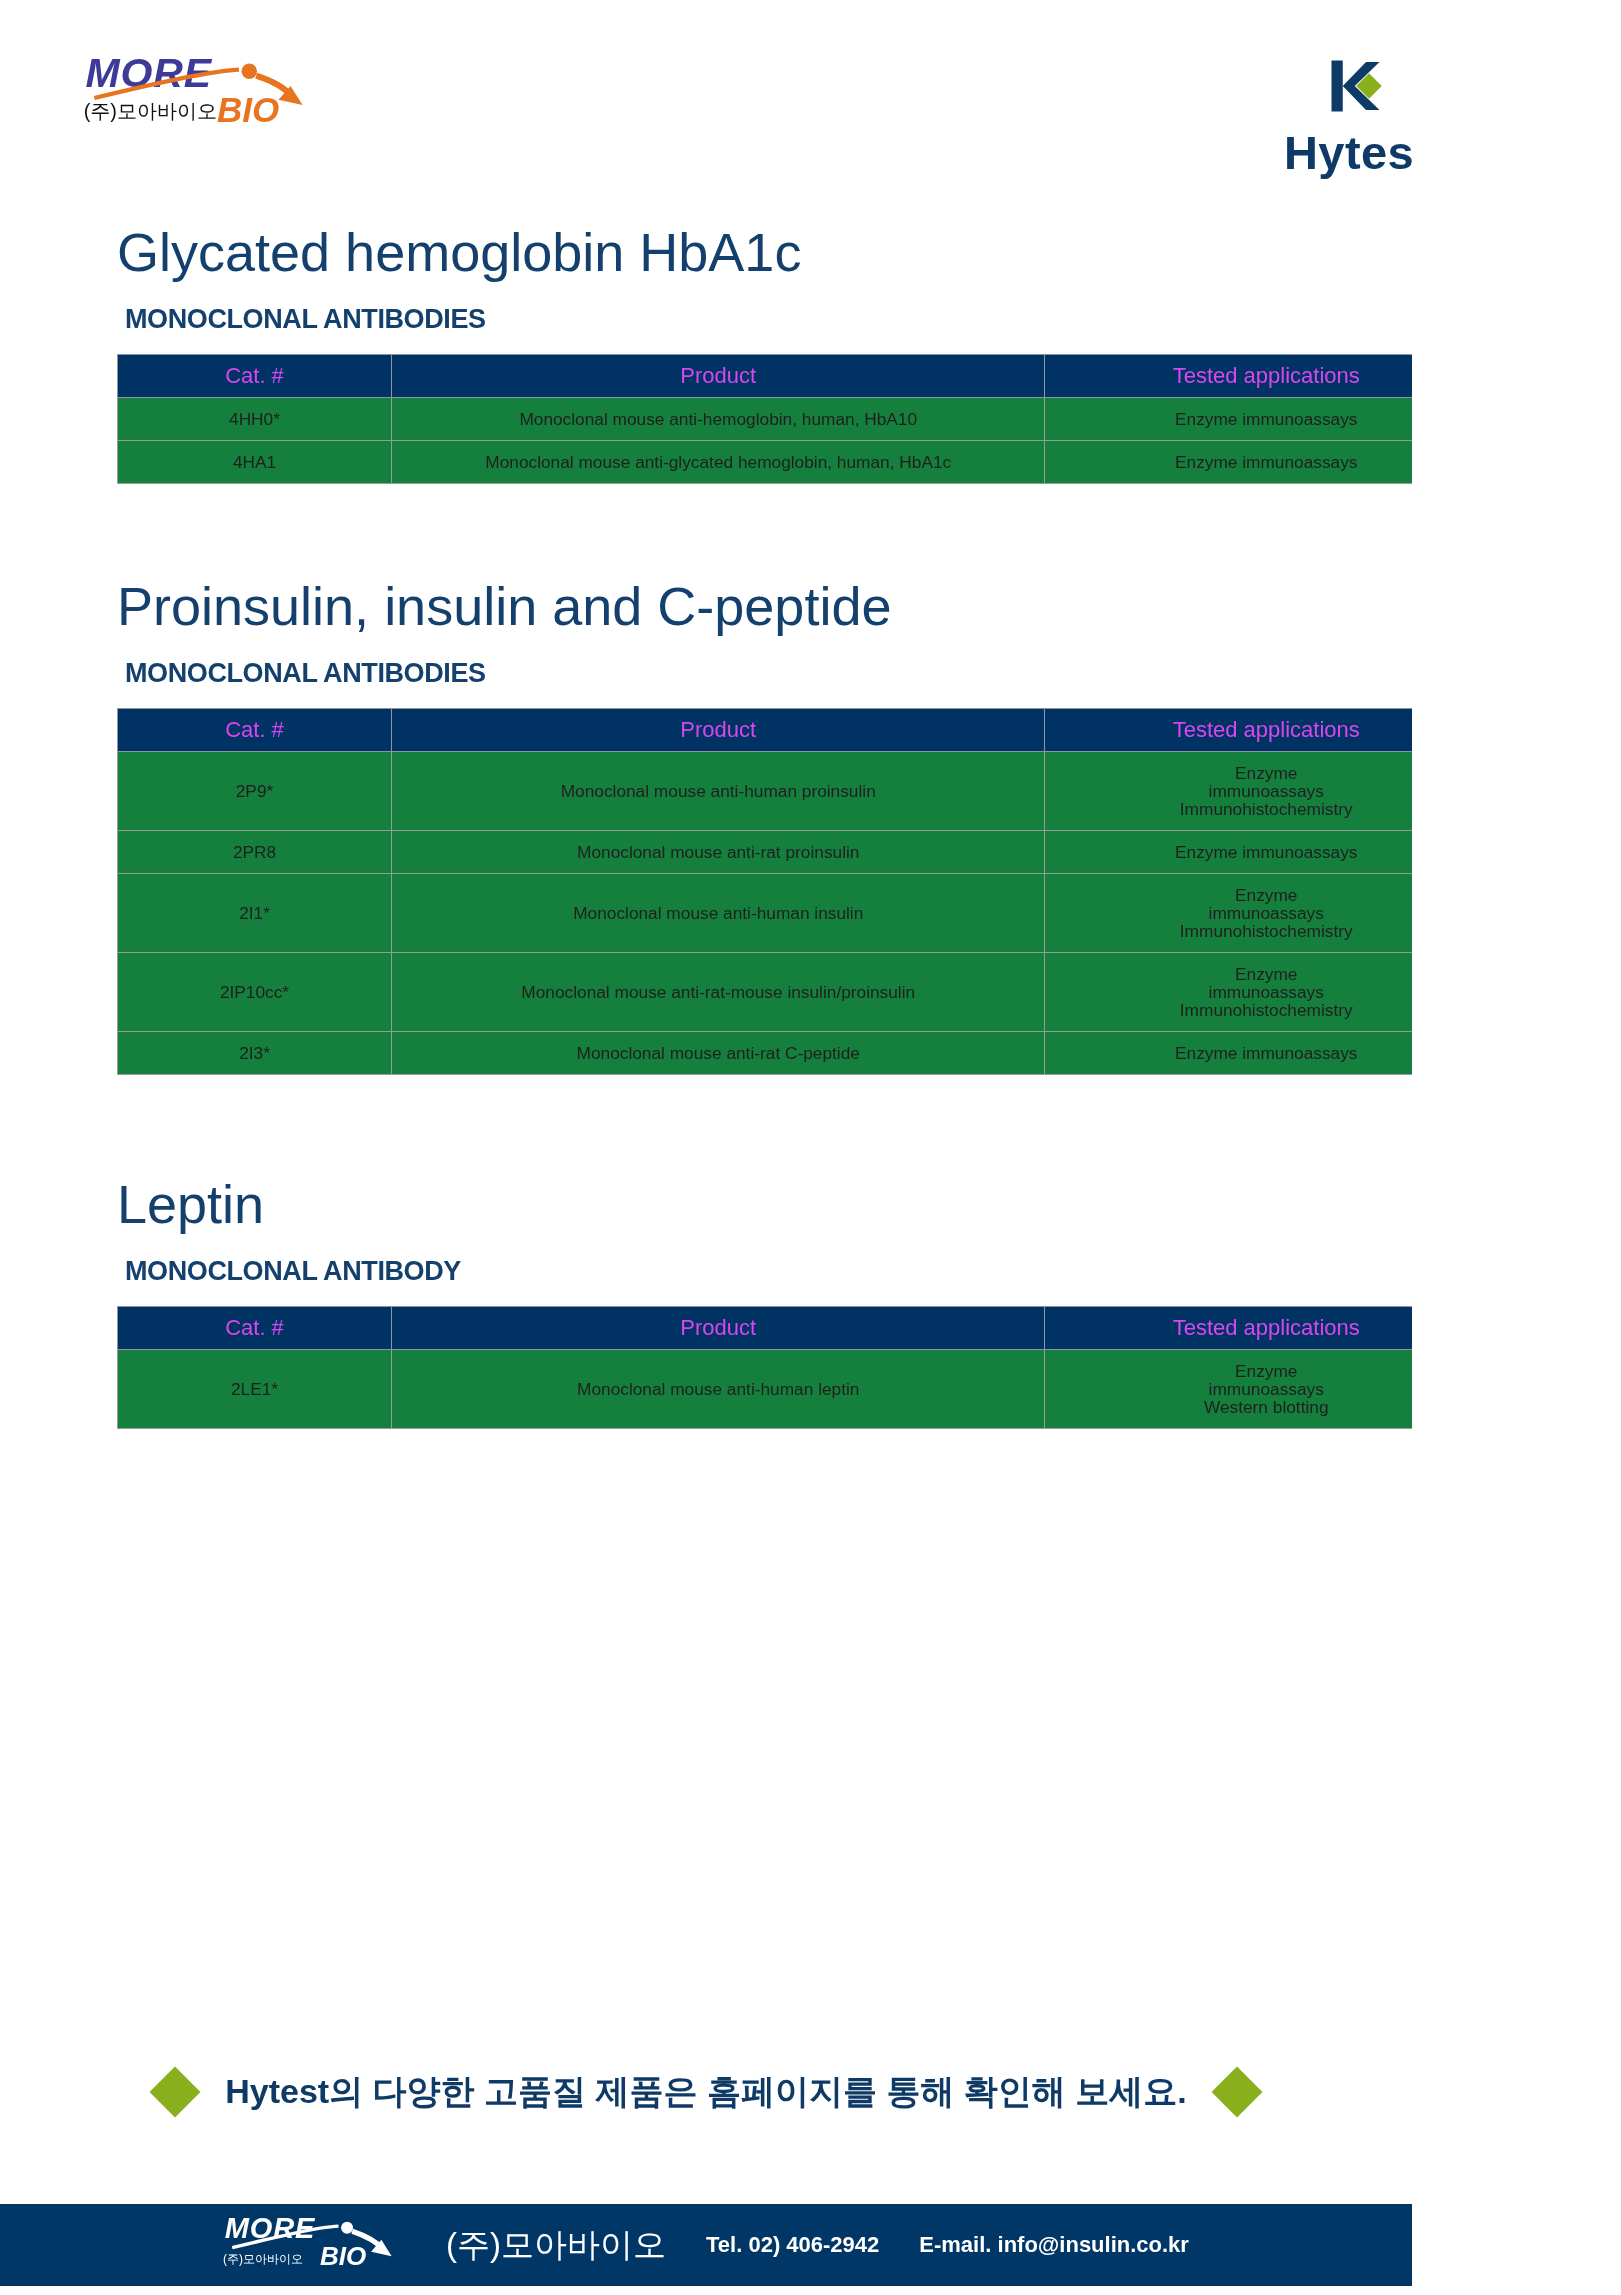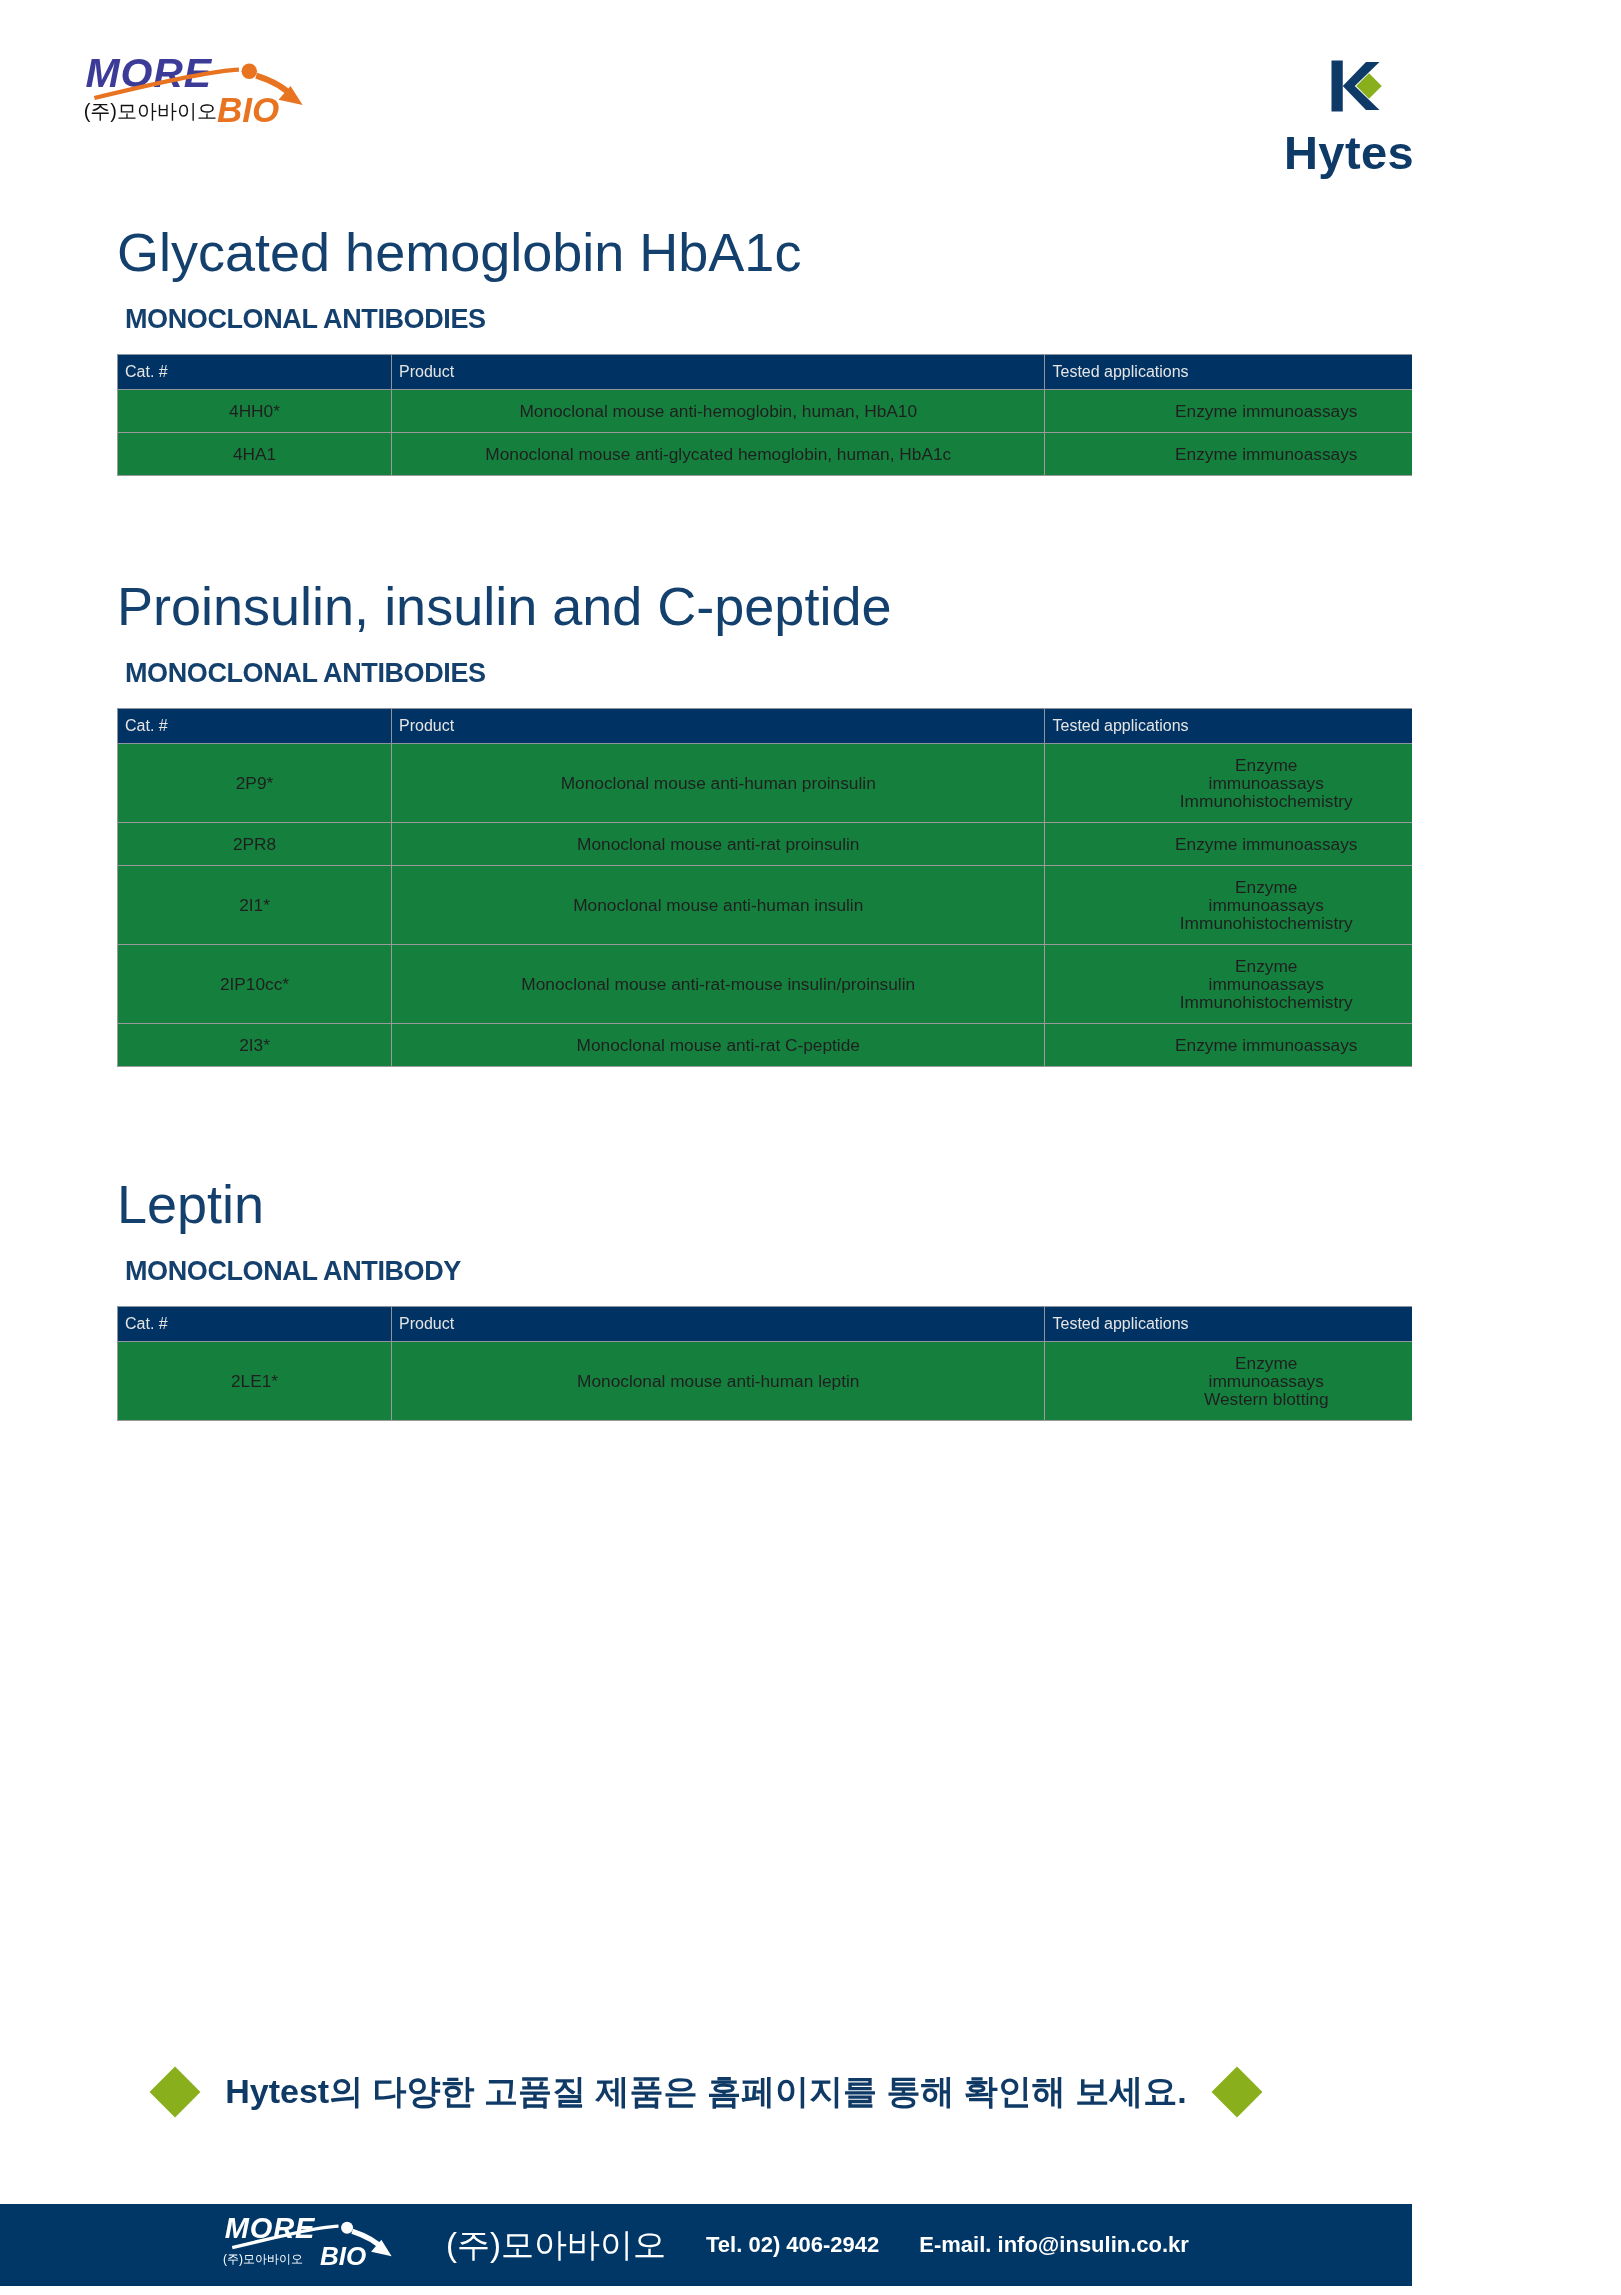--- a/index.html
+++ b/index.html
@@ -29,22 +29,22 @@
                color:#14406e; letter-spacing:0px; }
   .sec-subtitle { margin:19px 0 0 8px; font-size:27px; line-height:31px; font-weight:700;
                   color:#14406e; letter-spacing:-0.4px; }
 
   table.products { border-collapse:collapse; width:1371px; margin-top:19px;
                    table-layout:fixed; background:#f6f6f6; }
   .col-cat  { width:20%; }
   .col-prod { width:47.7%; }
   .col-apps { width:32.3%; }
   table.products th {
-    background:#003363; color:#e5e5e5; font-weight:400; font-size:16px;
-    padding:7.8px 7px; border:1.7px solid #8f959e; text-align:left;
+    background:#003363; color:#d946ef; font-weight:400; font-size:22px;
+    padding:7.8px 7px; border:1.7px solid #8f959e; text-align:center;
   }
   table.products td {
     font-size:17.3px; color:#1f1f1f; text-align:center; vertical-align:middle;
     border:1.7px solid #9a9a9a; padding:12px 8.6px; line-height:18px;
     white-space:pre-line; background:#15803d;
   }
 
   
   .promo { position:absolute; left:0; top:2069px; width:100%;
            display:flex; align-items:center; justify-content:center; gap:32px; }

